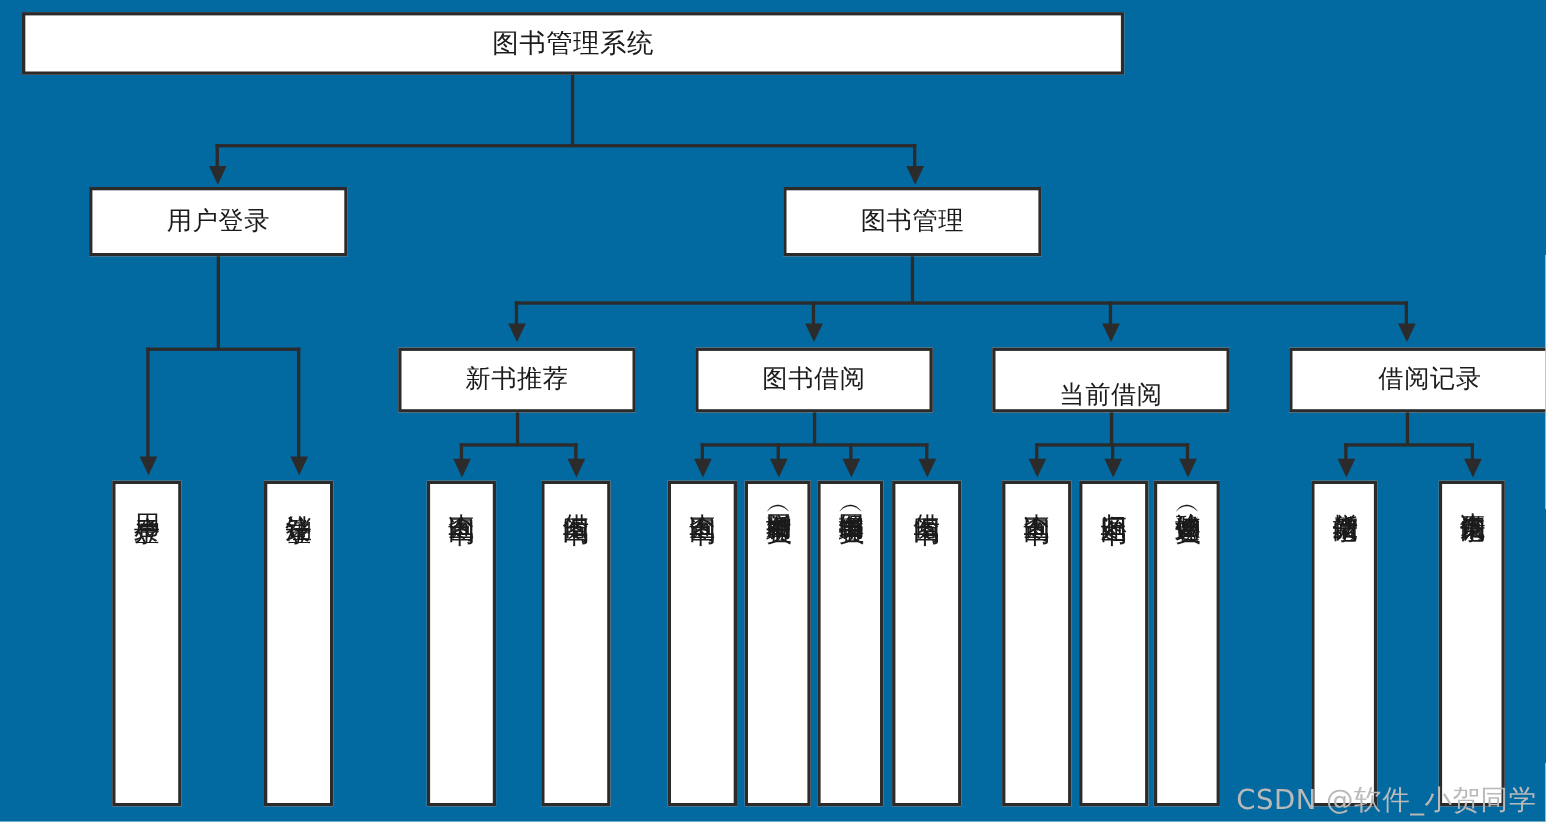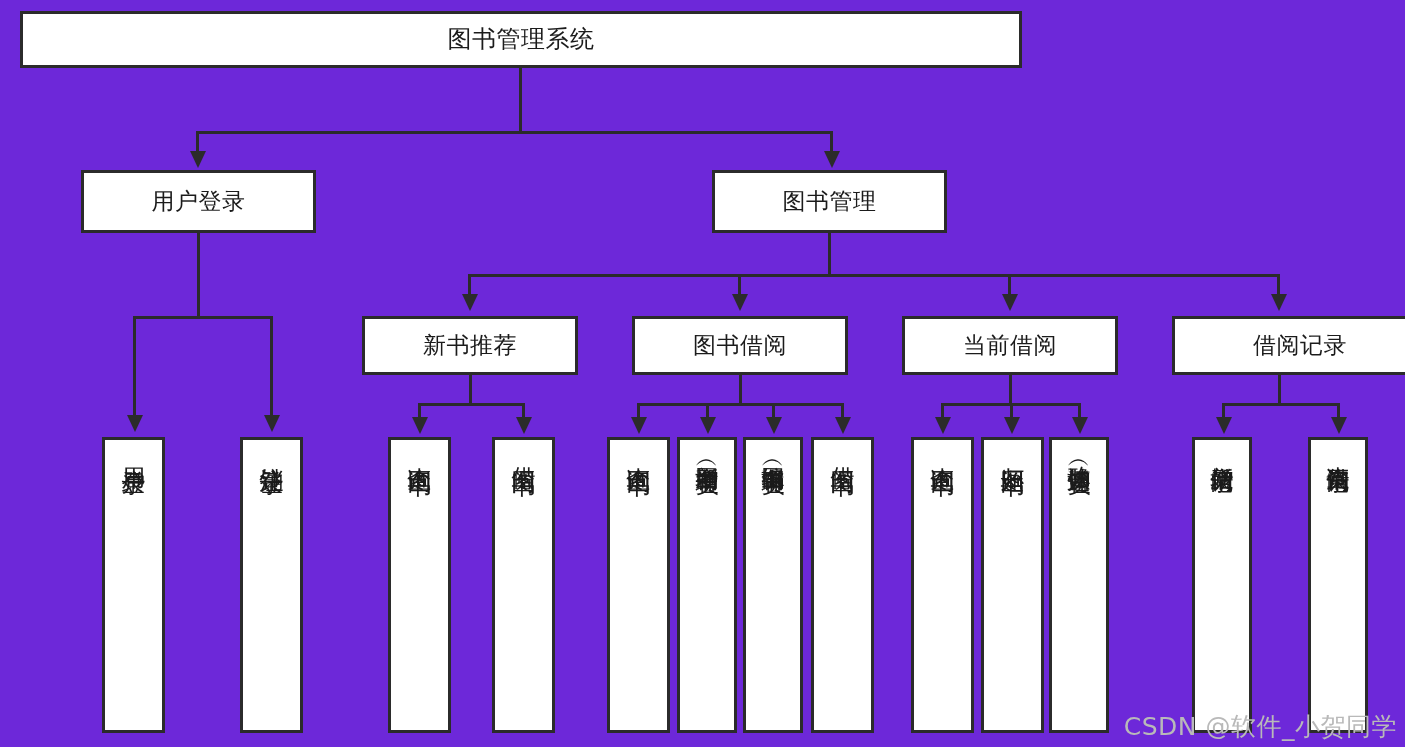--- a/index.html
+++ b/index.html
@@ -8,21 +8,21 @@
     padding: 0;
     background: #ffffff;
   }
   body {
     font-family: "DejaVu Sans", "Liberation Sans", sans-serif;
   }
   #diagram-root {
     position: relative;
     width: 1405px;
     height: 747px;
-    background: #6d28d9;
+    background: #0369a1;
     overflow: hidden;
   }
   
   .node {
     position: absolute;
     box-sizing: border-box;
     border: 3px solid #2b2b2b;
     background: #ffffff;
     display: flex;
     align-items: center;
@@ -137,21 +137,21 @@
 
   <div class="conn v" style="left:1277px; top:274px; width:3px; height:22px;"></div>
   <div class="arrow" style="left:1271px; top:294px;"></div>
 
   <div class="node horiz" style="left:362px; top:316px; width:216px; height:59px;">
     <span class="node-label">新书推荐</span>
   </div>
   <div class="node horiz" style="left:632px; top:316px; width:216px; height:59px;">
     <span class="node-label">图书借阅</span>
   </div>
-  <div class="node horiz" style="left:902px; top:316px; width:216px; height:59px;">
+  <div class="node horiz" style="left:902px; top:316px; width:216px; height:59px;align-items:flex-end;">
     <span class="node-label">当前借阅</span>
   </div>
   <div class="node horiz" style="left:1172px; top:316px; width:256px; height:59px;">
     <span class="node-label">借阅记录</span>
   </div>
 
   <div class="conn v" style="left:469px; top:375px; width:3px; height:29px;"></div>
   <div class="conn h" style="left:418px; top:403px; width:107px; height:3px;"></div>
   <div class="conn v" style="left:418px; top:403px; width:3px; height:16px;"></div>
   <div class="arrow" style="left:412px; top:417px;"></div>

